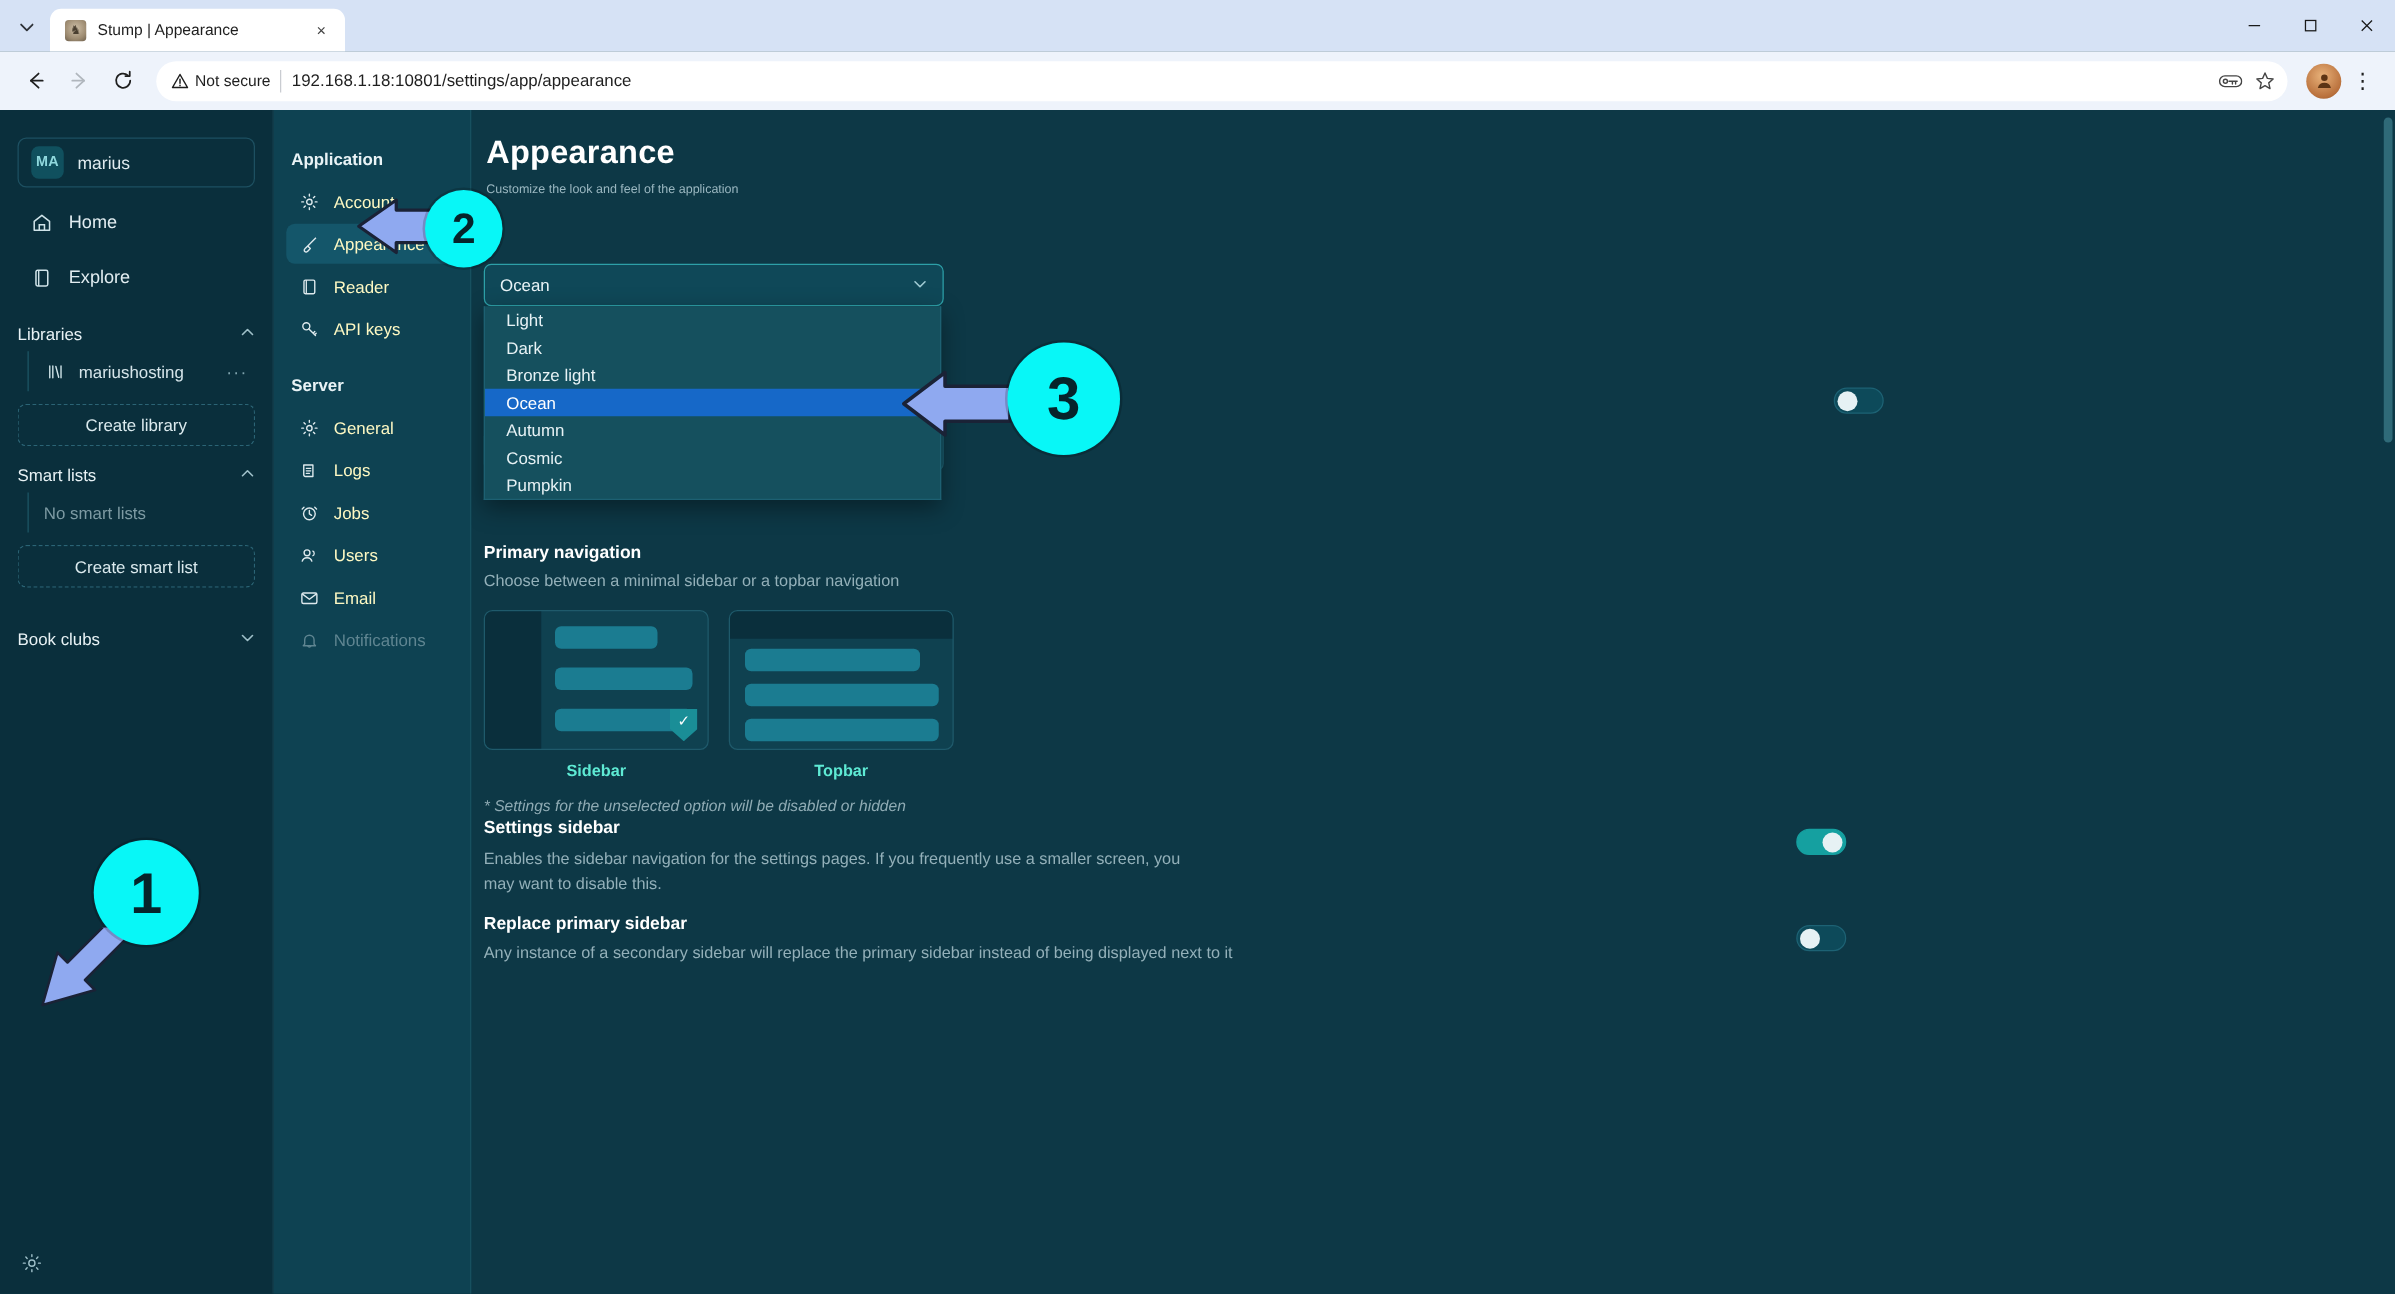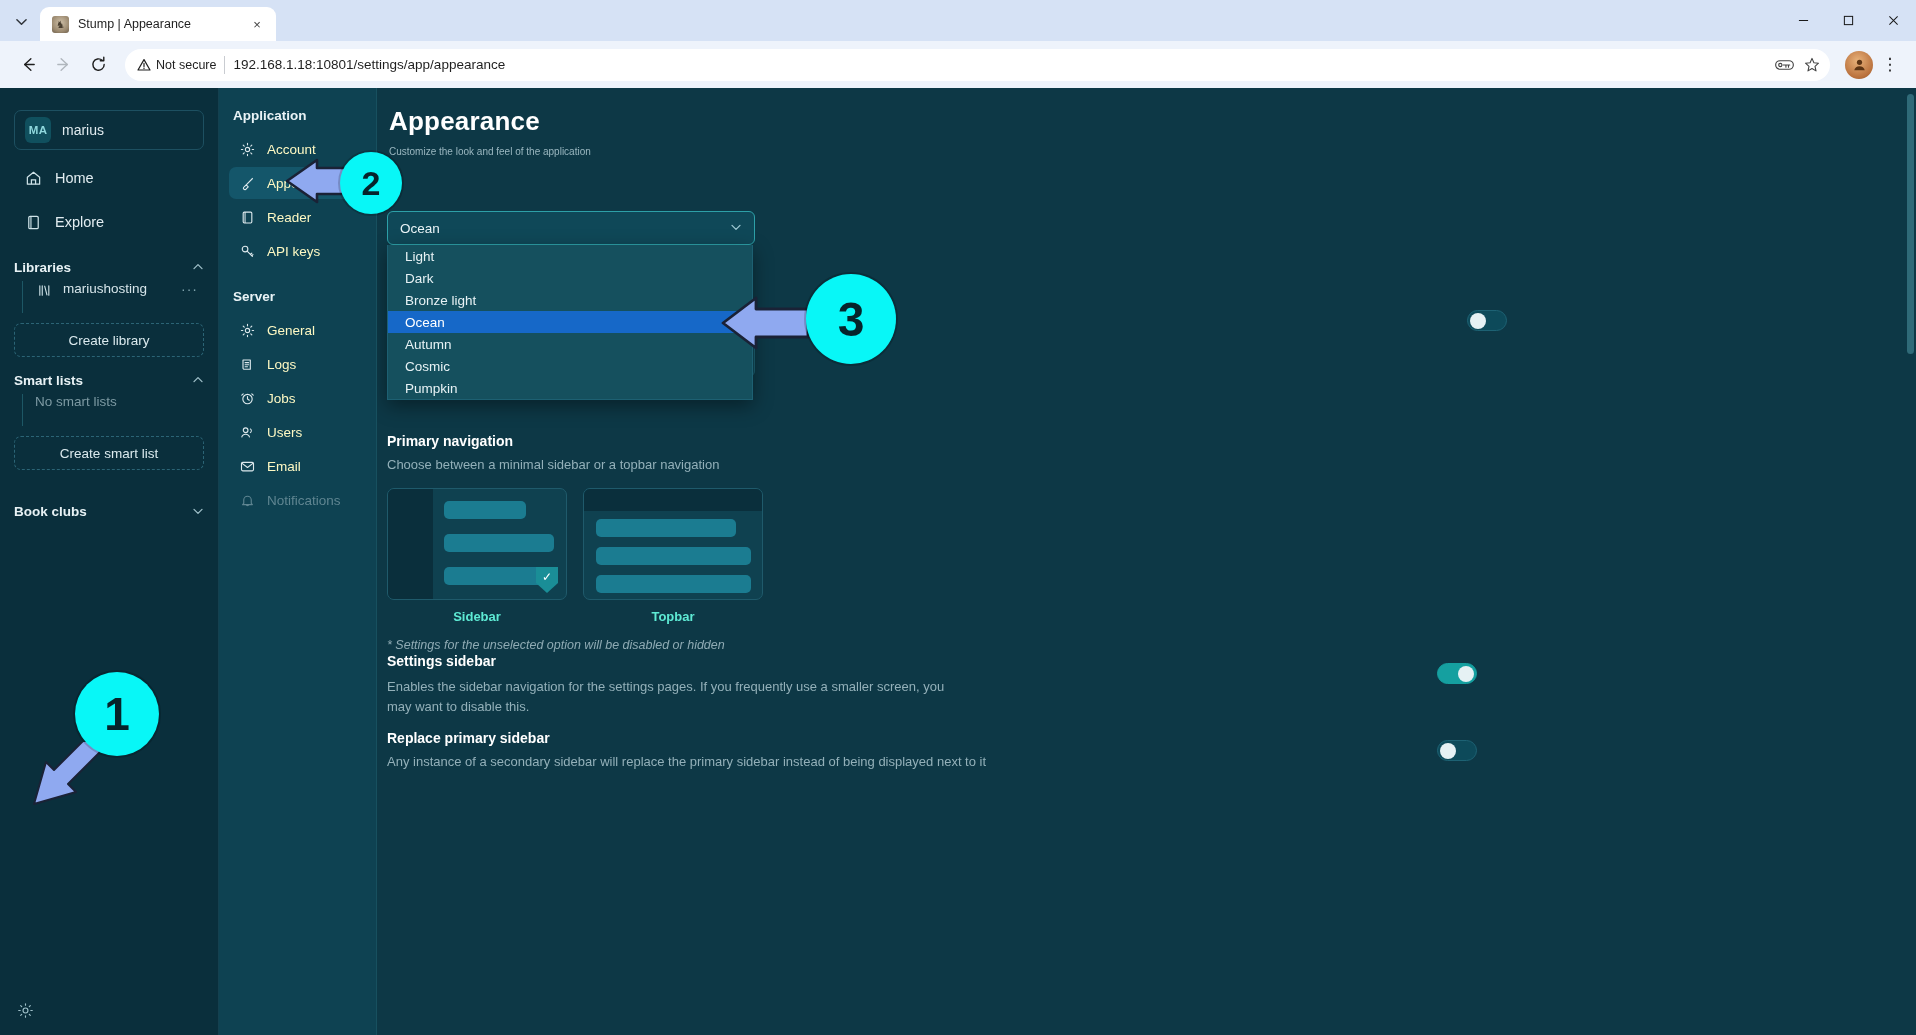--- a/index.html
+++ b/index.html
@@ -138,28 +138,28 @@
   .nav-item {
     height: 36px; margin: 4px 14px;
     display:flex;align-items:center;gap:13px;
     padding: 0 10px;
     border-radius: 7px;
     color:#e2edf1; font-size:14.5px;
   }
   .nav-ico { width:18px;height:18px;display:flex;align-items:center;justify-content:center;color:#cfe3e8; flex:0 0 auto;}
 
   .section-head {
-    display:flex;align-items:flex-end;justify-content:space-between;
+    display:flex;align-items:flex-start;justify-content:space-between;
     margin: 16px 14px 4px 14px;
-    color:#e8f2f5; font-size:13.5px; font-weight:700;
+    color:#e8f2f5; font-size:13.5px; font-weight:400;
   }
   .chev { color:#9fc0c9; font-size:11px; }
   .sub-wrap { margin: 2px 14px 0 22px; border-left:1px solid #1d5765; padding-left:0; }
   .sub-item {
-    height: 32px; display:flex;align-items:flex-start;gap:10px;
+    height: 32px; display:flex;align-items:center;gap:10px;
     padding-left: 12px; color:#d6e5ea; font-size:13.5px; position:relative;
   }
   .sub-item .dots { margin-left:auto; color:#7fa3ad; font-size:14px; padding-right:6px; letter-spacing:1px;}
   .muted-sub { color:#7d9aa3; }
   .dashed-btn {
     margin: 10px 14px 0 14px; height: 34px;
     border: 1px dashed #2b6475; border-radius: 7px;
     display:flex;align-items:center;justify-content:center;
     color:#dbeaee; font-size:13.5px;
   }
@@ -170,20 +170,21 @@
   .settings-nav {
     width: 158px;
     background: #0e4252;
     border-right: 1px solid #17505f;
     padding: 16px 0 0 0;
     flex: 0 0 auto;
   }
   .snav-head {
     color:#e9f3f6; font-weight:700; font-size:13.5px;
     padding: 4px 0 8px 14px;
+    margin-top: 12px;
   }
   .snav-item {
     height: 32px; margin: 2px 10px;
     display:flex;align-items:center;gap:12px;
     padding-left: 10px; border-radius:7px;
     color:#fef9c3; font-size:13.5px;
   }
   .snav-item.active { background:#14566a; }
   .snav-item.dim { color:#5f8591; }
   .snav-ico { width:16px;height:16px;display:flex;align-items:center;justify-content:center;flex:0 0 auto;}

